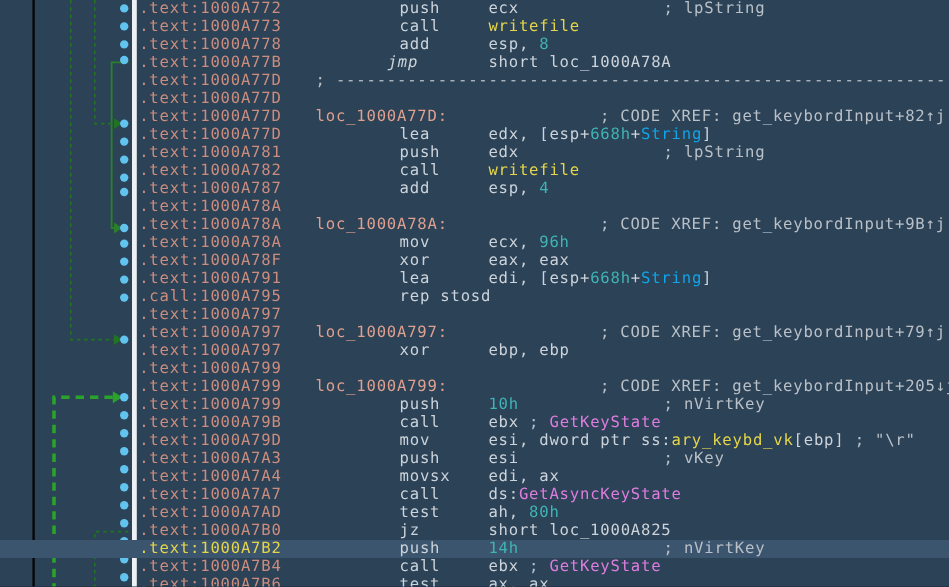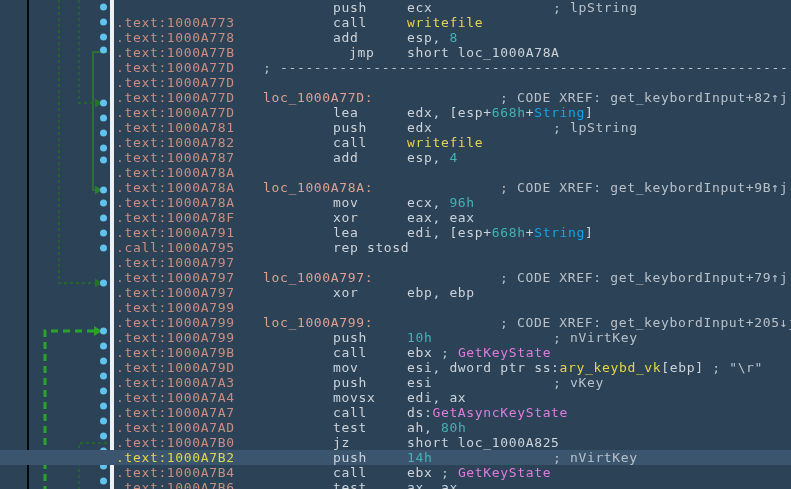--- a/index.html
+++ b/index.html
@@ -83,24 +83,24 @@
       <circle cx="103.5" cy="391" r="3.5" class="dot"></circle>
       <circle cx="103.5" cy="406" r="3.5" class="dot"></circle>
       <circle cx="103.5" cy="421" r="3.5" class="dot"></circle>
       <circle cx="103.5" cy="436" r="3.5" class="dot"></circle>
       <circle cx="103.5" cy="451" r="3.5" class="dot"></circle>
       <circle cx="103.5" cy="466" r="3.5" class="dot"></circle>
       <circle cx="103.5" cy="481" r="3.5" class="dot"></circle>
     </svg>
   <div class="code-left-border"></div>
   <div id="code-layer">
-      <div class="row" style="top: 0px;"><span class="seg" style="left: 333px;"><span class="tk-p">push</span></span><span class="seg" style="left: 407px;"><span class="tk-p">ecx</span></span><span class="seg" style="left: 553px;"><span class="tk-c">; lpString</span></span></div>
+      <div class="row" style="top: 0px;"><span class="addr" style="left: 116px;">.text:1000A772</span><span class="seg" style="left: 333px;"><span class="tk-p">push</span></span><span class="seg" style="left: 407px;"><span class="tk-p">ecx</span></span><span class="seg" style="left: 553px;"><span class="tk-c">; lpString</span></span></div>
       <div class="row" style="top: 15px;"><span class="addr" style="left: 116px;">.text:1000A773</span><span class="seg" style="left: 333px;"><span class="tk-p">call</span></span><span class="seg" style="left: 407px;"><span class="tk-y">writefile</span></span></div>
       <div class="row" style="top: 30px;"><span class="addr" style="left: 116px;">.text:1000A778</span><span class="seg" style="left: 333px;"><span class="tk-p">add</span></span><span class="seg" style="left: 407px;"><span class="tk-p">esp, </span><span class="tk-n">8</span></span></div>
-      <div class="row" style="top: 45px;"><span class="addr" style="left: 116px;">.text:1000A77B</span><span class="seg" style="left: 349px;"><span class="tk-p">jmp</span></span><span class="seg" style="left: 407px;"><span class="tk-p">short loc_1000A78A</span></span></div>
+      <div class="row" style="top: 45px;"><span class="addr" style="left: 116px;">.text:1000A77B</span><span class="seg" style="left: 323px; font-style: italic;"><span class="tk-p">jmp</span></span><span class="seg" style="left: 407px;"><span class="tk-p">short loc_1000A78A</span></span></div>
       <div class="row" style="top: 60px;"><span class="addr" style="left: 116px;">.text:1000A77D</span><span class="seg" style="left: 263px;"><span class="tk-c">; ------------------------------------------------------------</span></span></div>
       <div class="row" style="top: 75px;"><span class="addr" style="left: 116px;">.text:1000A77D</span></div>
       <div class="row" style="top: 90px;"><span class="addr" style="left: 116px;">.text:1000A77D</span><span class="seg" style="left: 263px;"><span class="tk-lbl">loc_1000A77D:</span></span><span class="seg" style="left: 500px;"><span class="tk-c">; CODE XREF: get_keybordInput+82↑j</span></span></div>
       <div class="row" style="top: 105px;"><span class="addr" style="left: 116px;">.text:1000A77D</span><span class="seg" style="left: 333px;"><span class="tk-p">lea</span></span><span class="seg" style="left: 407px;"><span class="tk-p">edx, [esp+</span><span class="tk-n">668h</span><span class="tk-p">+</span><span class="tk-g">String</span><span class="tk-p">]</span></span></div>
       <div class="row" style="top: 120px;"><span class="addr" style="left: 116px;">.text:1000A781</span><span class="seg" style="left: 333px;"><span class="tk-p">push</span></span><span class="seg" style="left: 407px;"><span class="tk-p">edx</span></span><span class="seg" style="left: 553px;"><span class="tk-c">; lpString</span></span></div>
       <div class="row" style="top: 135px;"><span class="addr" style="left: 116px;">.text:1000A782</span><span class="seg" style="left: 333px;"><span class="tk-p">call</span></span><span class="seg" style="left: 407px;"><span class="tk-y">writefile</span></span></div>
       <div class="row" style="top: 150px;"><span class="addr" style="left: 116px;">.text:1000A787</span><span class="seg" style="left: 333px;"><span class="tk-p">add</span></span><span class="seg" style="left: 407px;"><span class="tk-p">esp, </span><span class="tk-n">4</span></span></div>
       <div class="row" style="top: 165px;"><span class="addr" style="left: 116px;">.text:1000A78A</span></div>
       <div class="row" style="top: 180px;"><span class="addr" style="left: 116px;">.text:1000A78A</span><span class="seg" style="left: 263px;"><span class="tk-lbl">loc_1000A78A:</span></span><span class="seg" style="left: 500px;"><span class="tk-c">; CODE XREF: get_keybordInput+9B↑j</span></span></div>
       <div class="row" style="top: 195px;"><span class="addr" style="left: 116px;">.text:1000A78A</span><span class="seg" style="left: 333px;"><span class="tk-p">mov</span></span><span class="seg" style="left: 407px;"><span class="tk-p">ecx, </span><span class="tk-n">96h</span></span></div>

